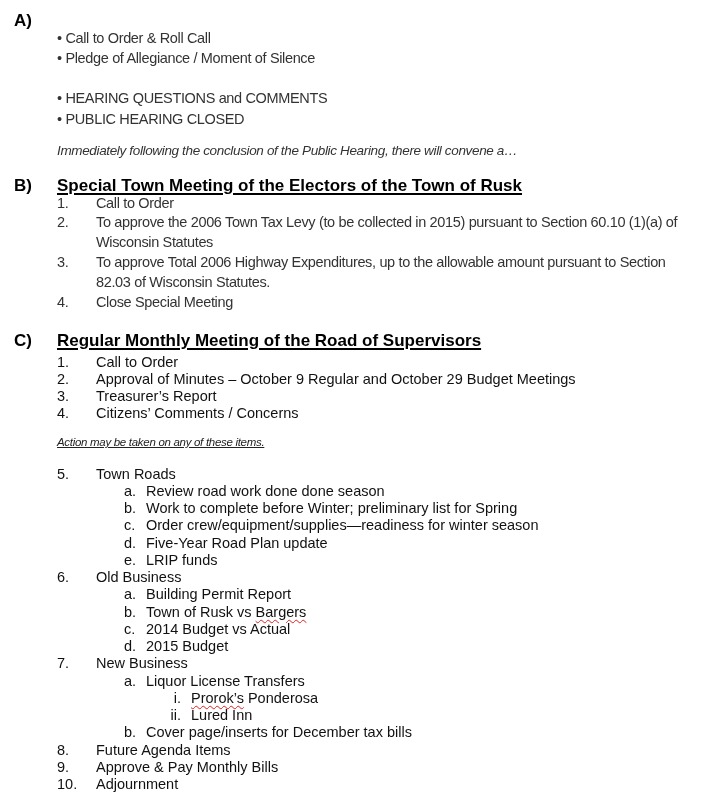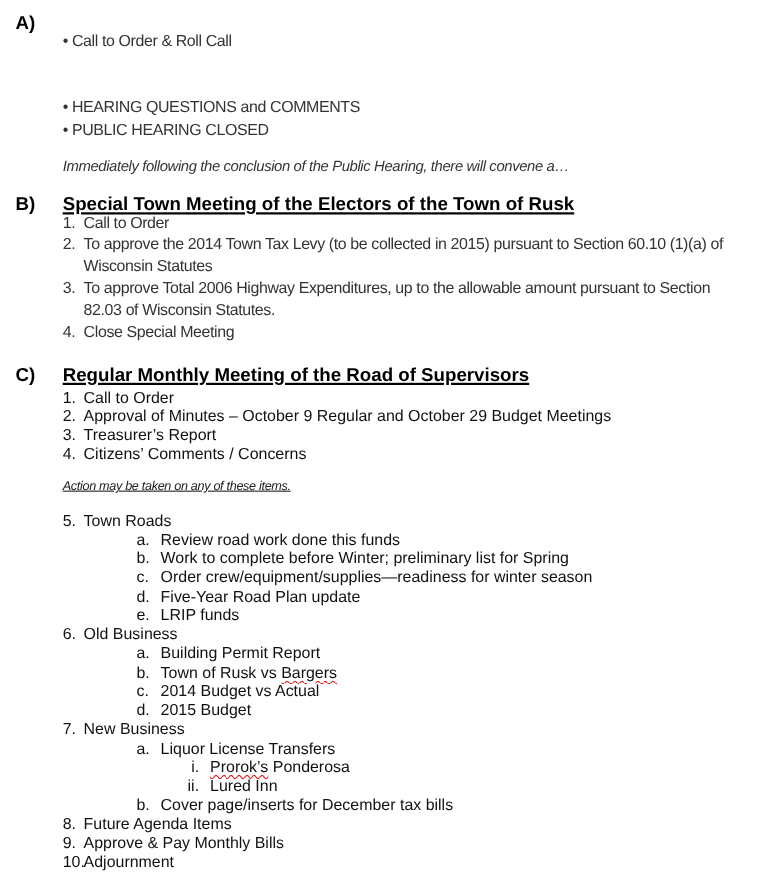--- a/index.html
+++ b/index.html
@@ -13,51 +13,52 @@
   }
   .sec-title {
     position: absolute; left: 57px; font-weight: bold; font-size: 17px;
     text-decoration: underline; text-underline-offset: 2px; text-decoration-thickness: 2px;
     white-space: nowrap;
   }
   .narrow { font-size: 14.5px; color: #333; letter-spacing: -0.35px; }
   .line { position: absolute; white-space: nowrap; }
   .bul { left: 57px; }
   .num { position: absolute; left: 57px; }
-  .numtxt { position: absolute; left: 76px; text-align: center; }
+  .numtxt { position: absolute; left: 96px; text-align: center; }
   .reg { font-size: 14.5px; color: #111; }
   .subnum { position: absolute; left: 124px; }
   .subtxt { position: absolute; left: 146px; }
   .romnum { position: absolute; width: 26px; left: 155px; text-align: right; }
   .romtxt { position: absolute; left: 191px; }
   .italic { font-style: italic; }
   .note-u { text-decoration: underline; font-size: 11.5px; font-style: italic; color: #222; letter-spacing: -0.3px; }
   .squig { text-decoration: underline wavy #e02020; text-decoration-thickness: 1px; text-underline-offset: 2px; }
 </style>
 </head>
 <body>
 
 <div class="page">
 
   <div class="sec-letter" style="top:11px">A)</div>
   <div class="line bul narrow" style="top:30px">• Call to Order &amp; Roll Call</div>
+  <div class="line bul narrow" style="top:50px">• Pledge of Allegiance / Moment of Silence</div>
   <div class="line bul narrow" style="top:90px">• HEARING QUESTIONS and COMMENTS</div>
   <div class="line bul narrow" style="top:111px">• PUBLIC HEARING CLOSED</div>
   <div class="line narrow italic" style="left:57px; top:143px; font-size:13.5px;">Immediately following the conclusion of the Public Hearing, there will convene a…</div>
 
   <div class="sec-letter" style="top:176px">B)</div>
   <div class="sec-title" style="top:176px">Special Town Meeting of the Electors of the Town of Rusk</div>
 
   <div class="narrow">
     <span class="num" style="top:195px">1.</span>
     <span class="numtxt" style="top:195px">Call to Order</span>
   </div>
   <div class="narrow">
     <span class="num" style="top:214px">2.</span>
-    <span class="numtxt" style="top:214px">To approve the 2014 Town Tax Levy (to be collected in 2015) pursuant to Section 60.10 (1)(a) of</span>
+    <span class="numtxt" style="top:214px">To approve the 2006 Town Tax Levy (to be collected in 2015) pursuant to Section 60.10 (1)(a) of</span>
     <span class="numtxt" style="top:234px">Wisconsin Statutes</span>
   </div>
   <div class="narrow">
     <span class="num" style="top:254px">3.</span>
     <span class="numtxt" style="top:254px">To approve Total 2006 Highway Expenditures, up to the allowable amount pursuant to Section</span>
     <span class="numtxt" style="top:274px">82.03 of Wisconsin Statutes.</span>
   </div>
   <div class="narrow">
     <span class="num" style="top:294px">4.</span>
     <span class="numtxt" style="top:294px">Close Special Meeting</span>
@@ -84,21 +85,21 @@
   </div>
 
   <div class="line note-u" style="left:57px; top:436px;">Action may be taken on any of these items.</div>
 
   <div class="reg">
     <span class="num" style="top:466px">5.</span>
     <span class="numtxt" style="top:466px">Town Roads</span>
   </div>
   <div class="reg">
     <span class="subnum" style="top:483px">a.</span>
-    <span class="subtxt" style="top:483px">Review road work done this funds</span>
+    <span class="subtxt" style="top:483px">Review road work done done season</span>
   </div>
   <div class="reg">
     <span class="subnum" style="top:500px">b.</span>
     <span class="subtxt" style="top:500px">Work to complete before Winter; preliminary list for Spring</span>
   </div>
   <div class="reg">
     <span class="subnum" style="top:517px">c.</span>
     <span class="subtxt" style="top:517px">Order crew/equipment/supplies—readiness for winter season</span>
   </div>
   <div class="reg">

